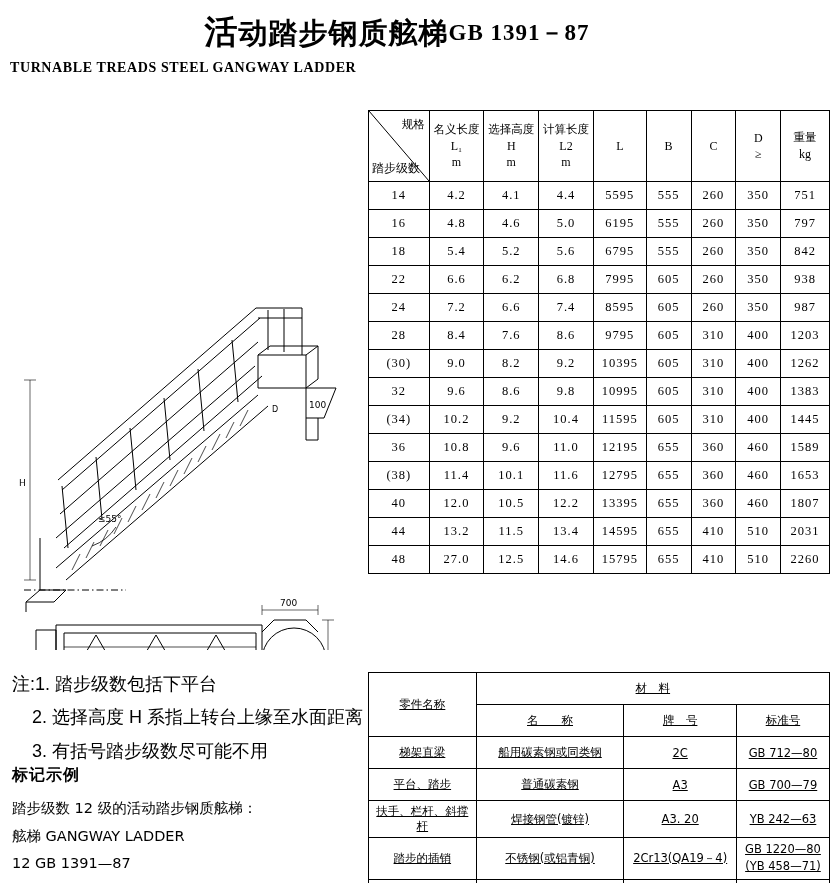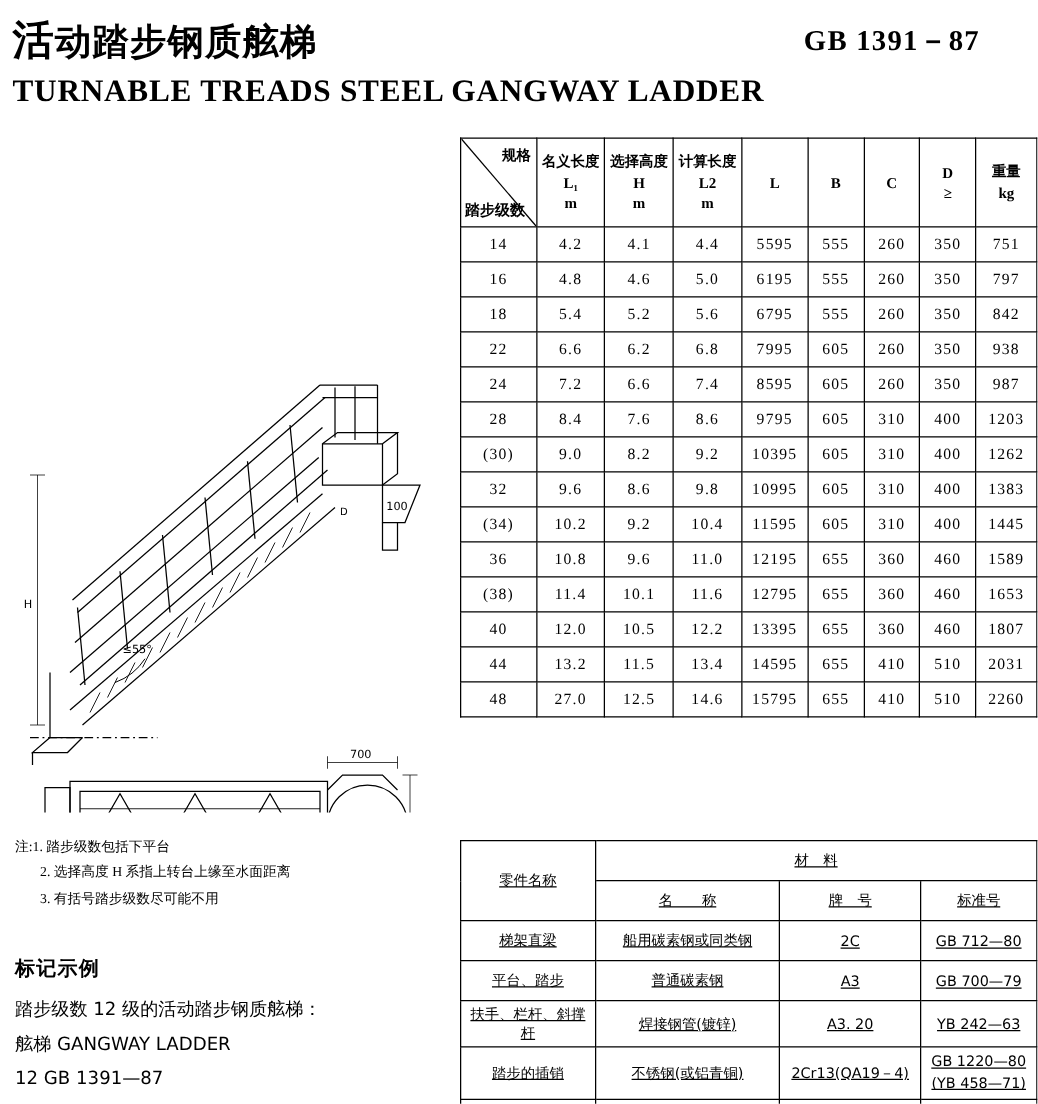--- a/index.html
+++ b/index.html
@@ -23,21 +23,21 @@
   
   .header {
     position: absolute;
     left: 10px;
     top: 14px;
     width: 810px;
   }
   .title-row {
     display: flex;
     align-items: flex-end;
-    justify-content: space-between;
+    justify-content: center;
   }
   .title-cn {
     font-family: "DejaVu Sans", "Liberation Sans", sans-serif;
     font-size: 29px;
     font-weight: bold;
     letter-spacing: 1px;
     line-height: 1.1;
   }
   .title-cn .big {
     font-size: 33px;
@@ -46,21 +46,21 @@
     font-family: "Liberation Serif", serif;
     font-size: 23px;
     font-weight: bold;
     letter-spacing: 1px;
     padding-bottom: 2px;
     padding-right: 36px;
   }
   .title-en {
     margin-top: 10px;
     font-family: "Liberation Serif", serif;
-    font-size: 25px;
+    font-size: 14px;
     font-weight: bold;
     letter-spacing: 0.6px;
   }
   
   .main-table {
     position: absolute;
     left: 368px;
     top: 110px;
     border-collapse: collapse;
     font-family: "Liberation Serif", serif;
@@ -71,21 +71,21 @@
     text-align: center;
     vertical-align: middle;
     padding: 0;
     height: 27px;
   }
   .main-table td {
     letter-spacing: 1px;
   }
   .main-table thead th {
     height: 70px;
-    font-weight: bold;
+    font-weight: normal;
     line-height: 1.35;
     font-size: 12px;
   }
   .hdr-spec {
     width: 60px;
     position: relative;
     padding: 0 !important;
   }
   .hdr-spec .diag {
     position: absolute;
@@ -138,22 +138,22 @@
   .mat-table .mat-name-col { width: 150px; }
   .mat-table .brand-col { width: 110px; }
   .mat-table .std-col { width: 92px; }
   .mat-table .two-line { line-height: 1.5; }
   
   .notes {
     position: absolute;
     left: 12px;
     top: 668px;
     width: 340px;
-    font-family: Liberation Serif, serif;
-    font-size: 11px;
+    font-family: Liberation Sans, sans-serif;
+    font-size: 18px;
     line-height: 1.85;
   }
   .notes .n-line { white-space: nowrap; }
   .notes .indent { padding-left: 20px; }
   .mark-title {
     position: absolute;
     left: 12px;
     top: 765px;
     font-family: "DejaVu Sans", sans-serif;
     font-size: 16px;

